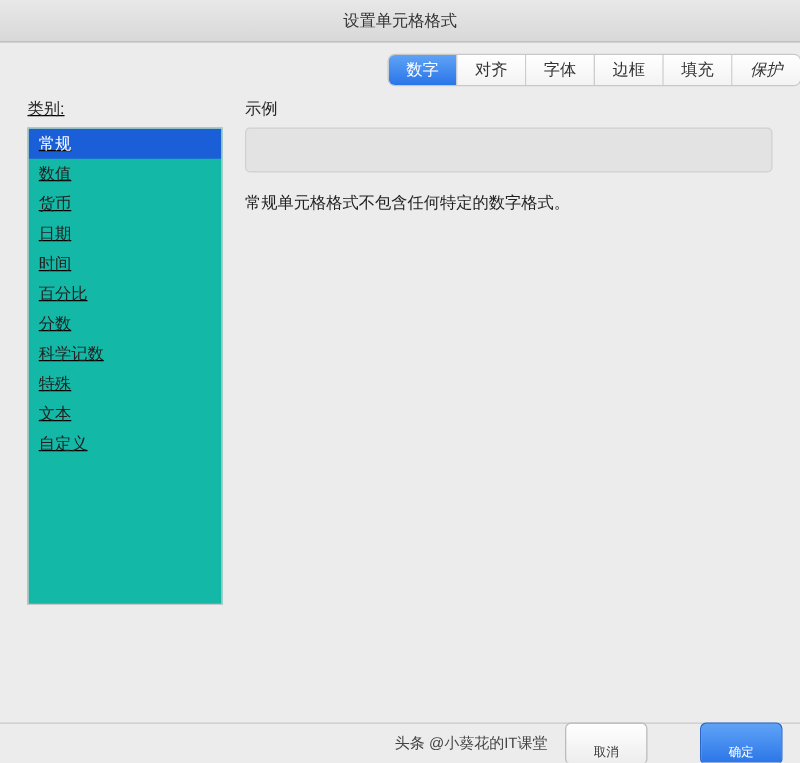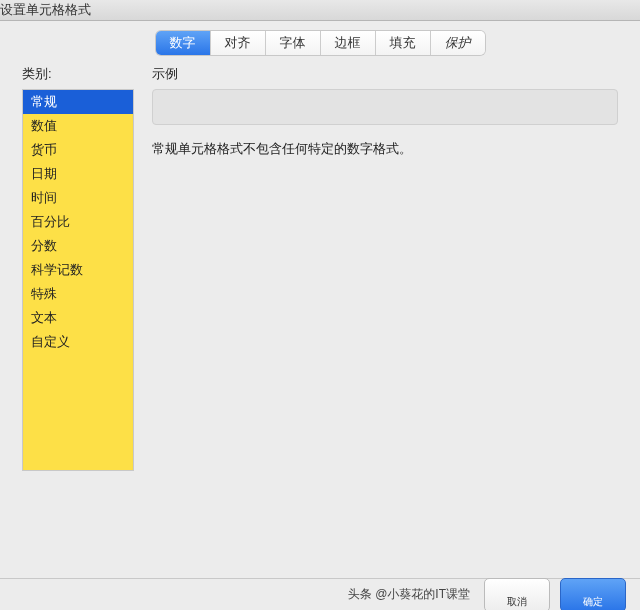--- a/index.html
+++ b/index.html
@@ -10,33 +10,33 @@
     body {
       font-family: -apple-system, "Helvetica Neue", Arial, sans-serif;
       font-size: 13px;
       background: #ececec;
       width: 640px;
       height: 610px;
       overflow: hidden;
       position: relative;
     }
     .title-bar {
-      height: 21px;
+      height: 34px;
       background: linear-gradient(to bottom, #e8e8e8, #d8d8d8);
       border-bottom: 1px solid #b5b5b5;
       display: flex;
       align-items: center;
-      justify-content: flex-start;
+      justify-content: center;
       font-size: 13px;
       font-weight: 500;
       color: #333;
     }
     .tab-bar {
       display: flex;
-      justify-content: center;
+      justify-content: flex-end;
       margin-top: 10px;
       padding-bottom: 8px;
     }
     .tab-group {
       display: flex;
       border-radius: 5px;
       overflow: hidden;
       box-shadow: 0 0 0 1px rgba(0,0,0,0.15);
     }
     .tab {
@@ -54,33 +54,34 @@
     .tab.active {
       background: linear-gradient(to bottom, #5fa3f6, #2a75e8);
       color: #fff;
     }
     .content {
       display: flex;
       padding: 0 22px;
       gap: 18px;
     }
     .left-col {
-      width: 112px;
+      width: 156px;
+      text-decoration: underline;
     }
     .right-col {
       flex: 1;
     }
     .section-label {
       font-size: 13px;
       color: #222;
       margin-bottom: 6px;
       margin-top: 2px;
     }
     .category-list {
-      background: #fde047;
+      background: #14b8a6;
       border: 1px solid #c8c8c8;
       height: 382px;
       overflow: auto;
       box-shadow: inset 0 1px 2px rgba(0,0,0,0.05);
     }
     .category-item {
       padding: 3px 8px;
       font-size: 13px;
       color: #222;
       cursor: pointer;
@@ -128,20 +129,21 @@
       cursor: pointer;
       border: 1px solid #bbb;
       background: linear-gradient(to bottom, #ffffff, #ededed);
       color: #333;
       padding: 16px 12px;
     }
     .btn.primary {
       background: linear-gradient(to bottom, #5fa3f6, #2a75e8);
       border: 1px solid #2a66c8;
       color: #fff;
+      margin-left: 32px;
     }
   </style>
 </head>
 <body>
 
 <div class="title-bar">
   <span>设置单元格格式</span>
 </div>
 
 <div class="tab-bar">

